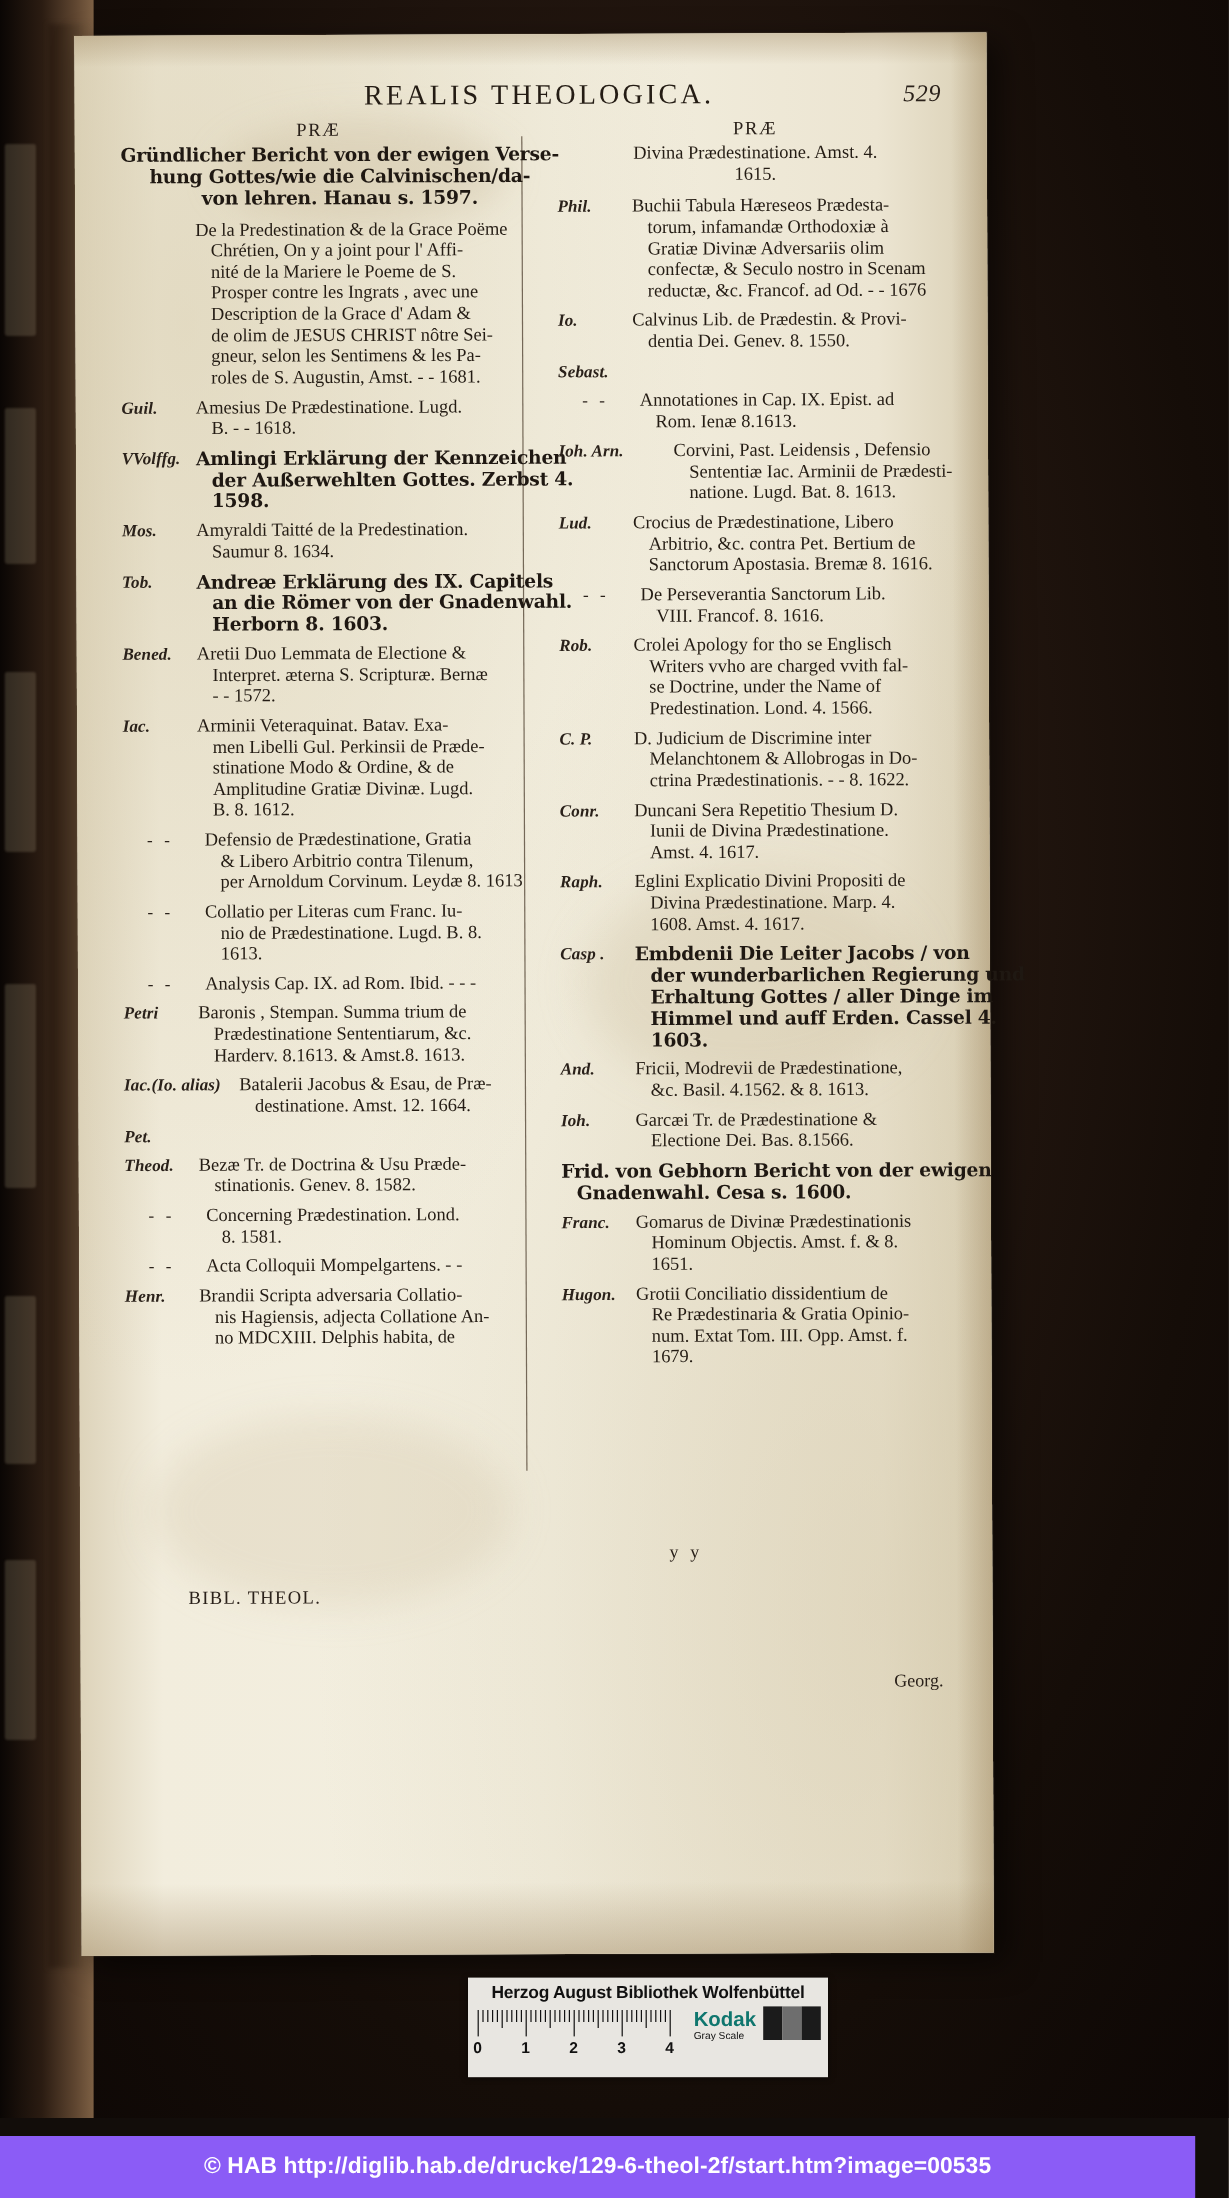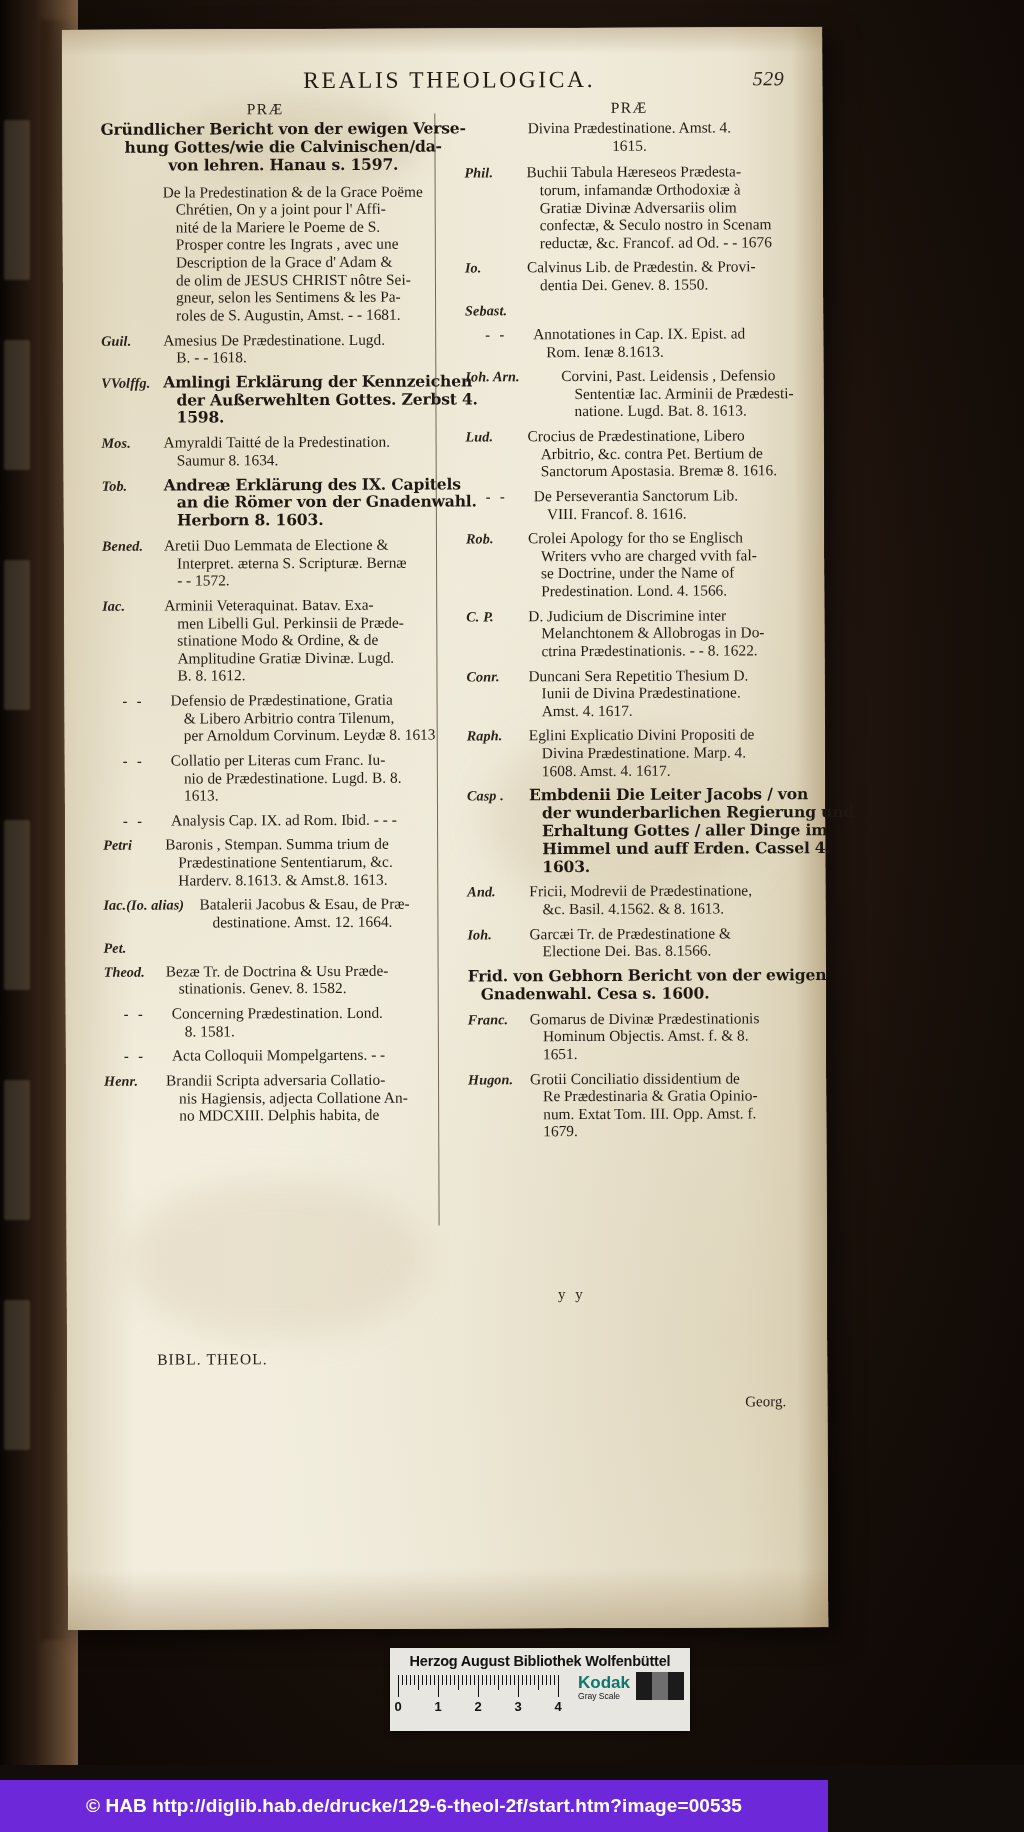--- a/index.html
+++ b/index.html
@@ -121,21 +121,21 @@
     font-family:"DejaVu Serif",serif;
     font-weight:bold;
     font-size:15.6px;
     letter-spacing:-0.2px;
     color:#1f1812;
   }
   
   .headblock{margin-bottom:9px;}
   .headblock .ln{text-align:center;}
   #bibl-theol{
-    position:absolute;left:52px;top:1283px;
+    position:absolute;left:52px;top:1256px;
     font-size:15.5px;letter-spacing:1.1px;
   }
   #signature{
     position:absolute;left:436px;top:1220px;
     font-size:15px;letter-spacing:3px;margin-left:17px;
   }
   #catchword{
     position:absolute;left:640px;top:1328px;
     font-size:15px;
   }
@@ -156,22 +156,22 @@
   #ruler .lbl{position:absolute;top:24px;font-size:13px;font-weight:bold;color:#111;transform:translateX(-50%);}
   #kodak{
     position:absolute;right:60px;top:26px;text-align:left;
   }
   #kodak .k1{font-weight:bold;font-size:17px;color:#0f766e;line-height:1;}
   #kodak .k2{font-size:8.5px;color:#111;line-height:1.2;}
   #patches{position:absolute;right:6px;top:24px;width:48px;height:28px;display:flex;}
   #patches span{flex:1;height:28px;}
   
   #credit-bar{
-    position:absolute;left:0;bottom:0;width:828px;height:52px;
-    background:#6d28d9;color:#fff;
+    position:absolute;left:0;bottom:0;width:996px;height:52px;
+    background:#8b5cf6;color:#fff;
     display:flex;align-items:center;justify-content:center;
     font-family:"Liberation Sans",sans-serif;
     font-weight:bold;font-size:19px;letter-spacing:.1px;
   }
 </style>
 </head>
 <body>
 
 <div id="scan-surround">
   <div id="gutter-shadow"></div>

